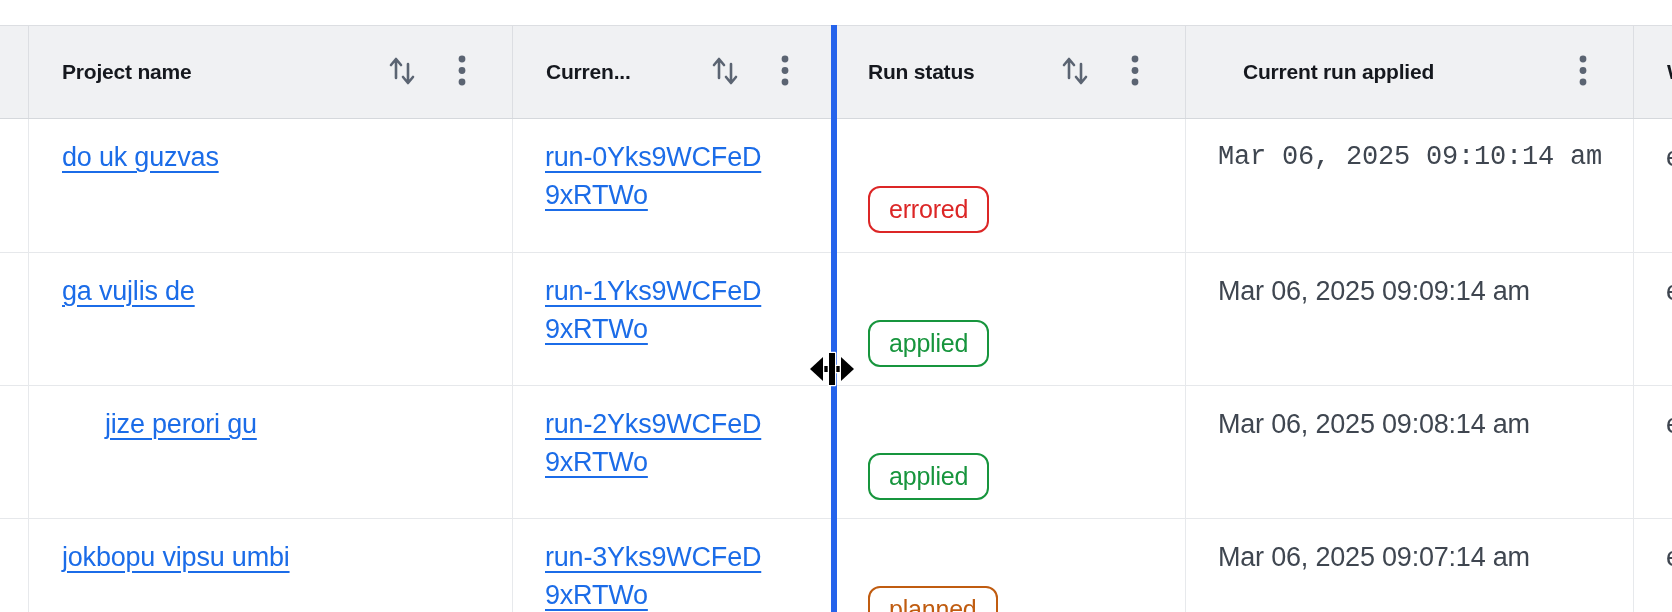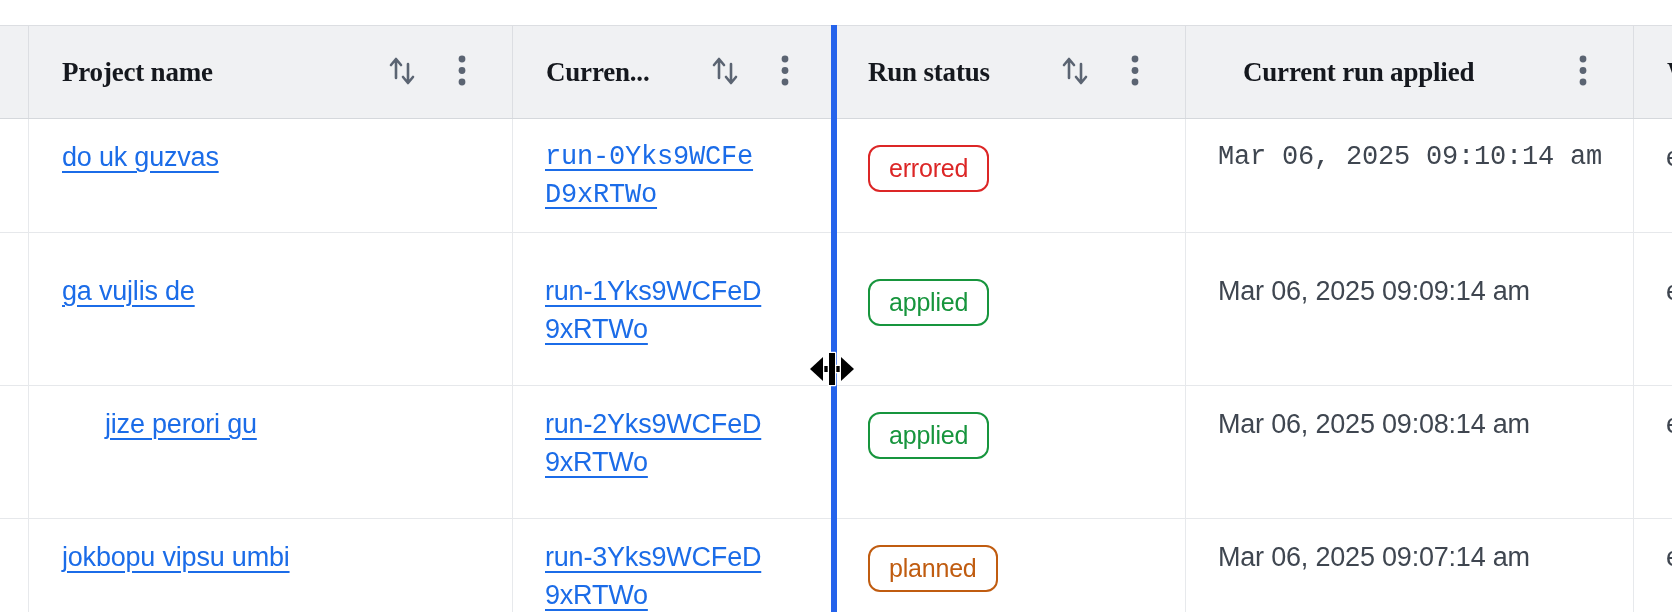--- a/index.html
+++ b/index.html
@@ -11,35 +11,34 @@
   .thead{
     position:absolute;left:0;top:25px;width:1672px;height:94px;box-sizing:border-box;
     background:#f0f1f3;border-top:1px solid #dcdee2;border-bottom:1px solid #d5d8dc;
   }
   .th{
     position:absolute;top:0;height:100%;box-sizing:border-box;display:flex;align-items:center;
     border-left:1px solid #dcdee2;overflow:hidden;
   }
   .th.first{border-left:none;}
   .th-label{
-    font-size:27px;font-weight:700;color:#15181e;padding-left:33px;white-space:nowrap;
+    font-size:21px;font-weight:700;color:#15181e;padding-left:33px;white-space:nowrap;
     overflow:hidden;
-    font-family:Liberation Serif, serif;
   }
   .th-controls{margin-left:auto;display:flex;align-items:center;gap:42px;padding-right:46px;flex:none;}
   .icon-btn{background:none;border:none;padding:0;margin:0;display:flex;align-items:center;cursor:pointer;}
   
   .row{
     position:absolute;left:0;width:1672px;box-sizing:border-box;background:#fff;
     border-bottom:1px solid #e6e8eb;
   }
   .cell{position:absolute;top:0;padding-top:19px;font-size:27px;line-height:38px;color:#3f4650;box-sizing:border-box;}
   .cell a{color:#1b6ce8;text-decoration:underline;text-decoration-thickness:2px;text-underline-offset:5px;}
   .run-cell{width:218px;word-break:break-all;}
-  .badge-cell{padding-top:26px;}
+  .badge-cell{padding-top:26px;margin-top:41px;}
   .status-badge{
     display:inline-block;font-size:25px;line-height:1.25;padding:6px 19px;
     border:2px solid #888;border-radius:12px;color:#555;background:#fff;white-space:nowrap;
   }
   
   .vsep{position:absolute;top:119px;bottom:0;width:1px;background:#e7e9ec;}
   
   .resize-line{position:absolute;left:831px;top:25px;width:6px;height:587px;z-index:5;}
   .cursor{position:absolute;left:806px;top:349px;z-index:6;pointer-events:none;}
 </style>
@@ -133,23 +132,23 @@
           </span>
         </button>
       </span>
     </div>
 
     <div class="th" style="left:1633px;width:39px;">
       <span class="th-label">W</span>
     </div>
   </div>
 
-  <div class="row" style="top:119px;height:114px;">
+  <div class="row" style="top:119px;height:134px;">
     <div class="cell" style="left:62px;"><a href="#">do uk guzvas</a></div>
-    <div class="cell run-cell" style="left:545px;font-family:Liberation Mono, monospace;"><a href="#">run-0Yks9WCFeD9xRTWo</a></div>
+    <div class="cell run-cell" style="left:545px;"><a href="#">run-0Yks9WCFeD9xRTWo</a></div>
     <div class="cell badge-cell" style="left:868px;"><span class="status-badge" style="color: rgb(220, 38, 38); border-color: rgb(220, 38, 38);">errored</span></div>
     <div class="cell" style="left:1218px;font-family:Liberation Mono, monospace;">Mar 06, 2025 09:10:14 am</div>
     <div class="cell" style="left:1666px;">e</div>
   </div>
 
   <div class="row" style="top:253px;height:133px;padding-left:19px;">
     <div class="cell" style="left:62px;"><a href="#">ga vujlis de</a></div>
     <div class="cell run-cell" style="left:545px;"><a href="#">run-1Yks9WCFeD9xRTWo</a></div>
     <div class="cell badge-cell" style="left:868px;"><span class="status-badge" style="color: rgb(23, 149, 61); border-color: rgb(23, 149, 61);">applied</span></div>
     <div class="cell" style="left:1218px;">Mar 06, 2025 09:09:14 am</div>

